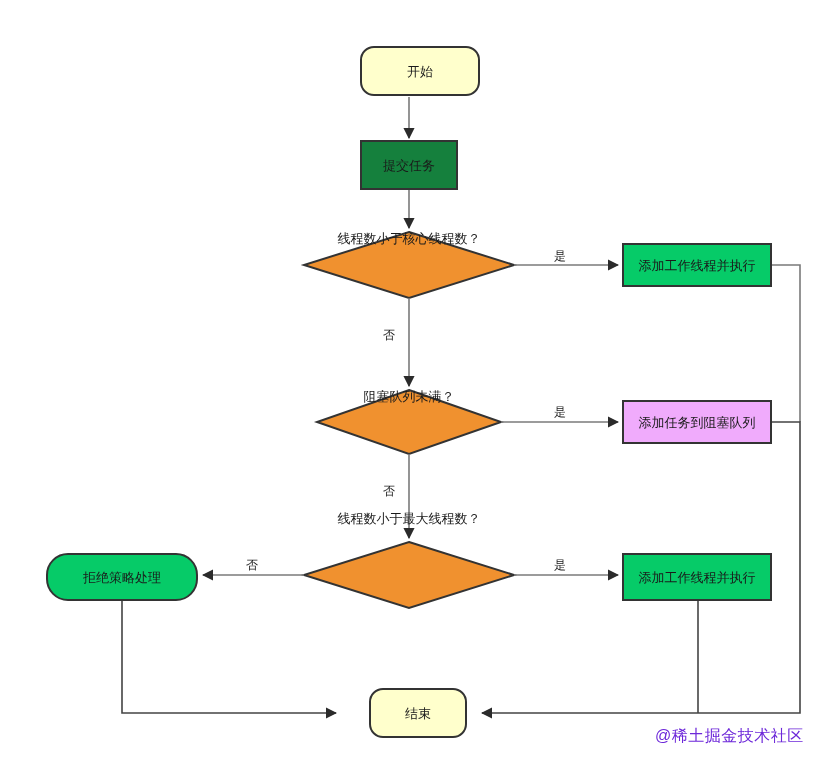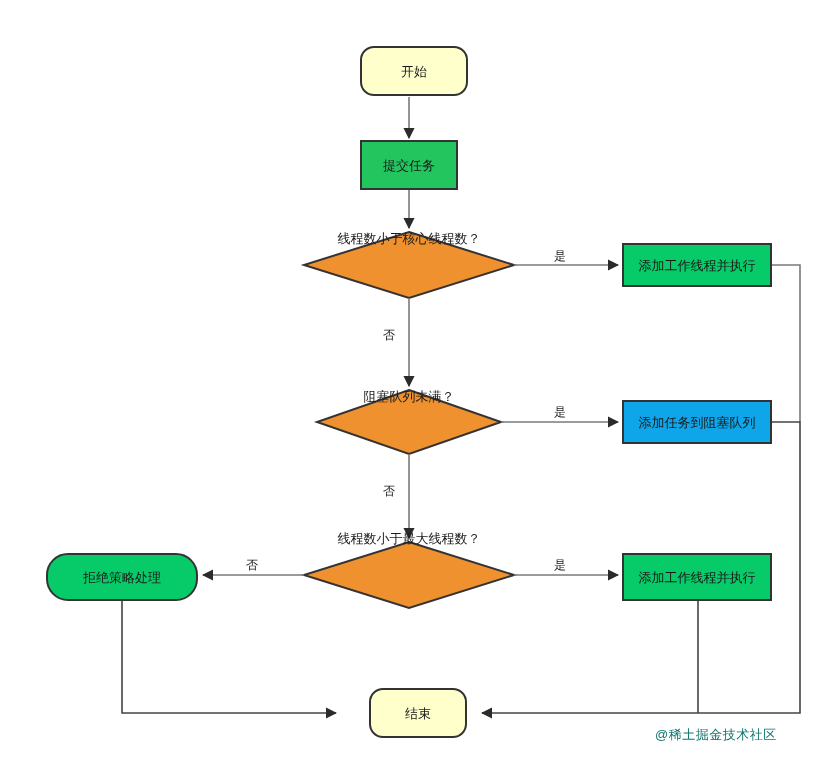--- a/index.html
+++ b/index.html
@@ -54,22 +54,22 @@
     border: 2px solid #333333;
   }
   .node-decision-wrap {
     position: absolute;
     display: flex;
     justify-content: center;
     pointer-events: none;
   }
   .watermark {
     position: absolute;
-    font-size: 13px;
-    color: #0f766e;
+    font-size: 16px;
+    color: #6d28d9;
     white-space: nowrap;
     letter-spacing: 0.5px;
   }
 </style>
 </head>
 <body>
 
 <div id="flow-canvas">
 
   <svg id="flow-svg" viewBox="0 0 833 770" xmlns="http://www.w3.org/2000/svg">
@@ -110,45 +110,45 @@
 
     <path d="M 772 265 L 800 265 L 800 422" stroke="#7a7a7a" stroke-width="1.6" fill="none"></path>
 
     <path d="M 772 422 L 800 422 L 800 713 L 482 713" stroke="#444444" stroke-width="1.6" fill="none" marker-end="url(#arrow-dark)"></path>
 
     <path d="M 698 601 L 698 713" stroke="#444444" stroke-width="1.6" fill="none"></path>
 
     <path d="M 122 601 L 122 713 L 336 713" stroke="#444444" stroke-width="1.6" fill="none" marker-end="url(#arrow-dark)"></path>
   </svg>
 
-  <div class="node node-terminal" style="left:360px; top:46px; width:108px; height:50px; background:#FFFFCC;">
+  <div class="node node-terminal" style="left:360px; top:46px; width:120px; height:50px; background:#FFFFCC;">
     <span class="node-label">开始</span>
   </div>
 
-  <div class="node node-process" style="left:360px; top:140px; width:98px; height:50px; background:#22c55e;">
+  <div class="node node-process" style="left:360px; top:140px; width:98px; height:50px; background:#15803d;">
     <span class="node-label">提交任务</span>
   </div>
 
   <div class="node-decision-wrap" style="left:304px; top:232px; width:210px; height:66px;">
     <span class="node-label">线程数小于核心线程数？</span>
   </div>
 
   <div class="node node-process" style="left:622px; top:243px; width:150px; height:44px; background:#06CB68;">
     <span class="node-label">添加工作线程并执行</span>
   </div>
 
   <div class="node-decision-wrap" style="left:317px; top:390px; width:184px; height:64px;">
     <span class="node-label">阻塞队列未满？</span>
   </div>
 
-  <div class="node node-process" style="left:622px; top:400px; width:150px; height:44px; background:#0ea5e9;">
+  <div class="node node-process" style="left:622px; top:400px; width:150px; height:44px; background:#f0abfc;">
     <span class="node-label">添加任务到阻塞队列</span>
   </div>
 
-  <div class="node-decision-wrap" style="left:304px; top:532px; width:210px; height:66px;">
+  <div class="node-decision-wrap" style="left:304px; top:512px; width:210px; height:66px;">
     <span class="node-label">线程数小于最大线程数？</span>
   </div>
 
   <div class="node node-process" style="left:46px; top:553px; width:152px; height:48px; background:#06CB68;border-radius:22px;">
     <span class="node-label">拒绝策略处理</span>
   </div>
 
   <div class="node node-process" style="left:622px; top:553px; width:150px; height:48px; background:#06CB68;">
     <span class="node-label">添加工作线程并执行</span>
   </div>

